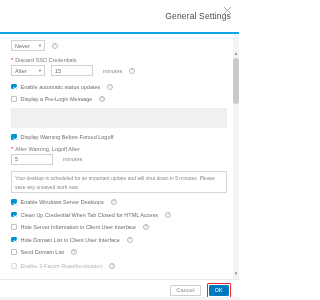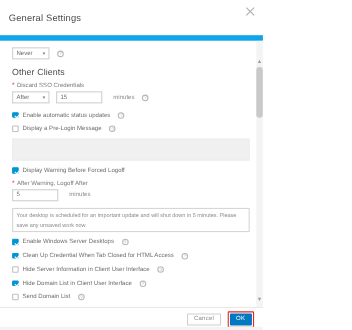--- a/index.html
+++ b/index.html
@@ -18,24 +18,25 @@
     background: #ffffff;
     display: flex;
     flex-direction: column;
   }
 
   
   .dlg-header {
     position: relative;
     height: 22px;
     flex: 0 0 22px;
-    border-bottom: 5px solid #0ea5e9;
+    border-bottom: 2px solid #0ea5e9;
     display: flex;
     align-items: center;
     padding: 16px 8px;
+    justify-content: flex-end;
   }
   .dlg-title {
     font-size: 8.5px;
     color: #4a4a4a;
     letter-spacing: .15px;
     font-weight: 400;
   }
   .close-icon {
     position: absolute;
     right: 7px; top: 6px;
@@ -295,21 +296,20 @@
     <div class="scroll-arrow dn">▼</div>
 
     <div class="row row-gap">
       <div class="select-box">
         <span>Never</span>
         <span class="caret">▼</span>
       </div>
       <span class="help-icon"></span>
     </div>
 
-    <div class="section-title">Other Clients</div>
 
     <div class="field-label">
       <span class="req-star">*</span>
       <span>Discard SSO Credentials</span>
     </div>
 
     <div class="row row-gap">
       <div class="select-box">
         <span>After</span>
         <span class="caret">▼</span>

